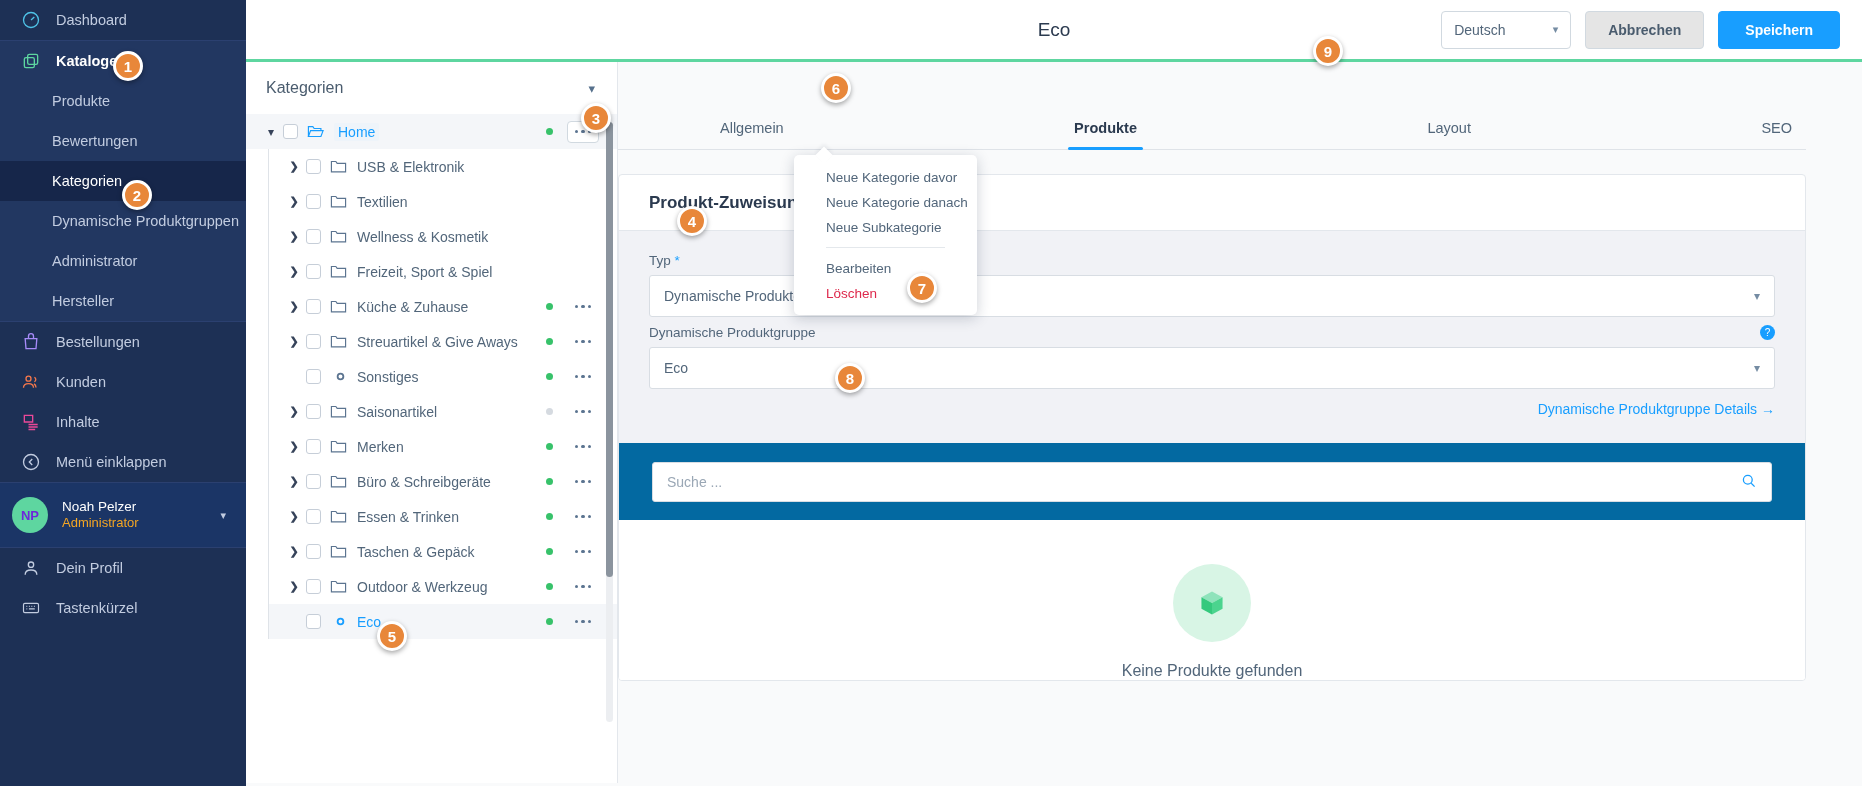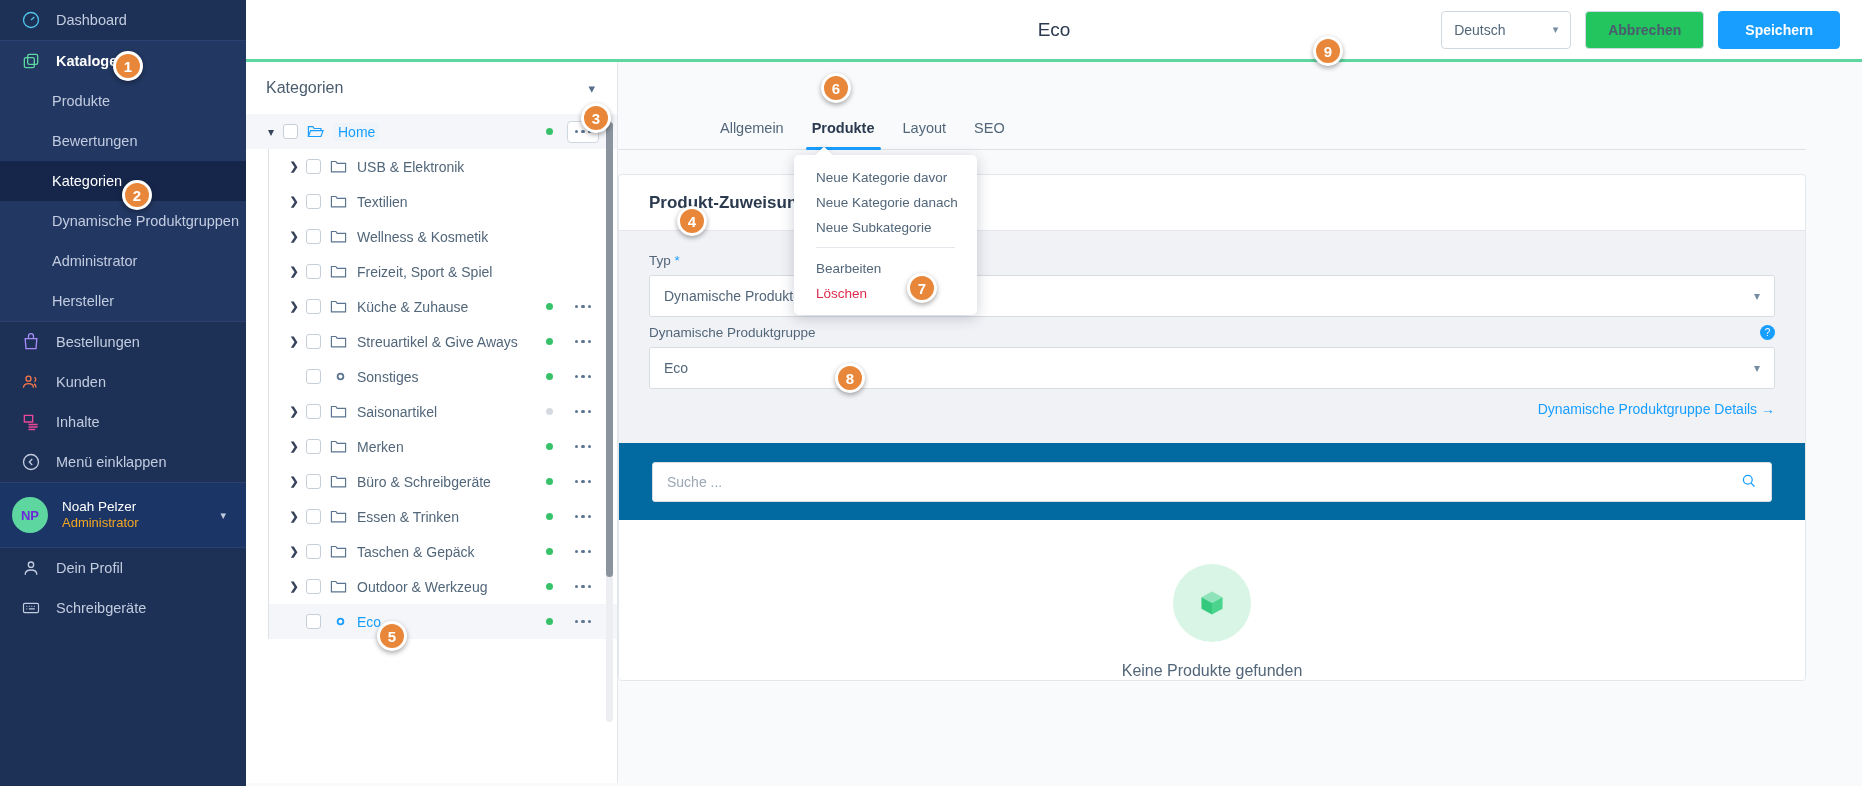--- a/index.html
+++ b/index.html
@@ -62,21 +62,21 @@
     width: 130px; height: 38px; border: 1px solid #d1d9e0; border-radius: 4px;
     background: #fff; display: flex; align-items: center; padding: 0 12px;
     font-size: 14px; color: #52667a; cursor: pointer;
   }
   .lang-select .cv { margin-left: auto; font-size: 11px; color: #758ca3; }
   .btn {
     height: 38px; border-radius: 4px; font-size: 14px; font-weight: bold;
     display: flex; align-items: center; justify-content: center;
     padding: 0 22px; cursor: pointer;
   }
-  .btn-secondary { background: #22c55e; border: 1px solid #d1d9e0; color: #4a5c6e; text-align: right; }
+  .btn-secondary { background: #e5e5e5; border: 1px solid #d1d9e0; color: #4a5c6e; text-align: right; }
   .btn-primary { background: #189eff; border: 1px solid #189eff; color: #fff; padding: 0 26px; }
 
   .content { display: flex; height: 721px; }
 
   
   .tree-col {
     width: 372px; flex: 0 0 372px; background: #fff; position: relative;
     border-right: 1px solid #e3e7ec;
   }
   .tree-head {
@@ -120,41 +120,41 @@
   }
   .tree-track {
     position: absolute; top: 60px; right: 4px; width: 7px; height: 600px;
     background: #eceef1; border-radius: 4px;
   }
 
   
   .ctx {
     position: absolute; left: 548px; top: 155px; width: 183px;
     background: #fff; border-radius: 5px; z-index: 40;
-    box-shadow: 0 3px 14px rgba(26,43,69,.22); padding: 8px 6px;
+    box-shadow: 0 3px 14px rgba(26,43,69,.22); padding: 8px 16px;
   }
   .ctx:before {
     content: ""; position: absolute; top: -6px; left: 24px;
     width: 12px; height: 12px; background: #fff; transform: rotate(45deg);
     box-shadow: -2px -2px 4px rgba(26,43,69,.07);
   }
   .ctx-item {
     height: 22px; display: flex; align-items: center; padding: 0 16px;
     font-size: 13.5px; color: #52667a; cursor: pointer; white-space: nowrap;
     margin: 3px 0;
   }
   .ctx-item.danger { color: #de294c; }
   .ctx-sep { height: 1px; background: #e4e8ec; margin: 9px 16px; }
 
   
   .detail { flex: 1; position: relative; background: #f9fafb; overflow: hidden; }
   .tabs {
     display: flex; align-items: flex-end; height: 52px; padding-left: 88px;
     border-bottom: 1px solid #dfe3e8; background: #f9fafb;
-    position: relative; margin: 36px 56px 8px 0;
+    position: relative; margin: 36px 56px 8px 0; justify-content: space-between;
   }
   .tab {
     font-size: 14.5px; color: #52667a; padding: 0 14px 13px 14px;
     cursor: pointer; position: relative;
   }
   .tab.active { color: #2b3a4f; font-weight: bold; }
   .tab.active:after {
     content: ""; position: absolute; left: 8px; right: 8px; bottom: -1px;
     height: 3px; background: #189eff; border-radius: 2px;
   }
@@ -323,21 +323,21 @@
         </span>
         <span>Dein Profil</span>
       </div>
       <div class="nav-item">
         <span class="nav-ico">
           <svg width="20" height="20" viewBox="0 0 24 24" fill="none" stroke="#c2cce0" stroke-width="1.4">
             <rect x="3" y="6.5" width="18" height="11" rx="1.6"></rect>
             <path d="M6.5 10h1M9.5 10h1M12.5 10h1M15.5 10h1M6.5 13h1M9.5 13h7"></path>
           </svg>
         </span>
-        <span>Schreibgeräte</span>
+        <span>Tastenkürzel</span>
       </div>
     </div>
   </div>
 
   <div class="main">
 
     <div class="topbar">
       <div class="topbar-title">Eco</div>
       <div class="topbar-actions">
         <div class="lang-select">

